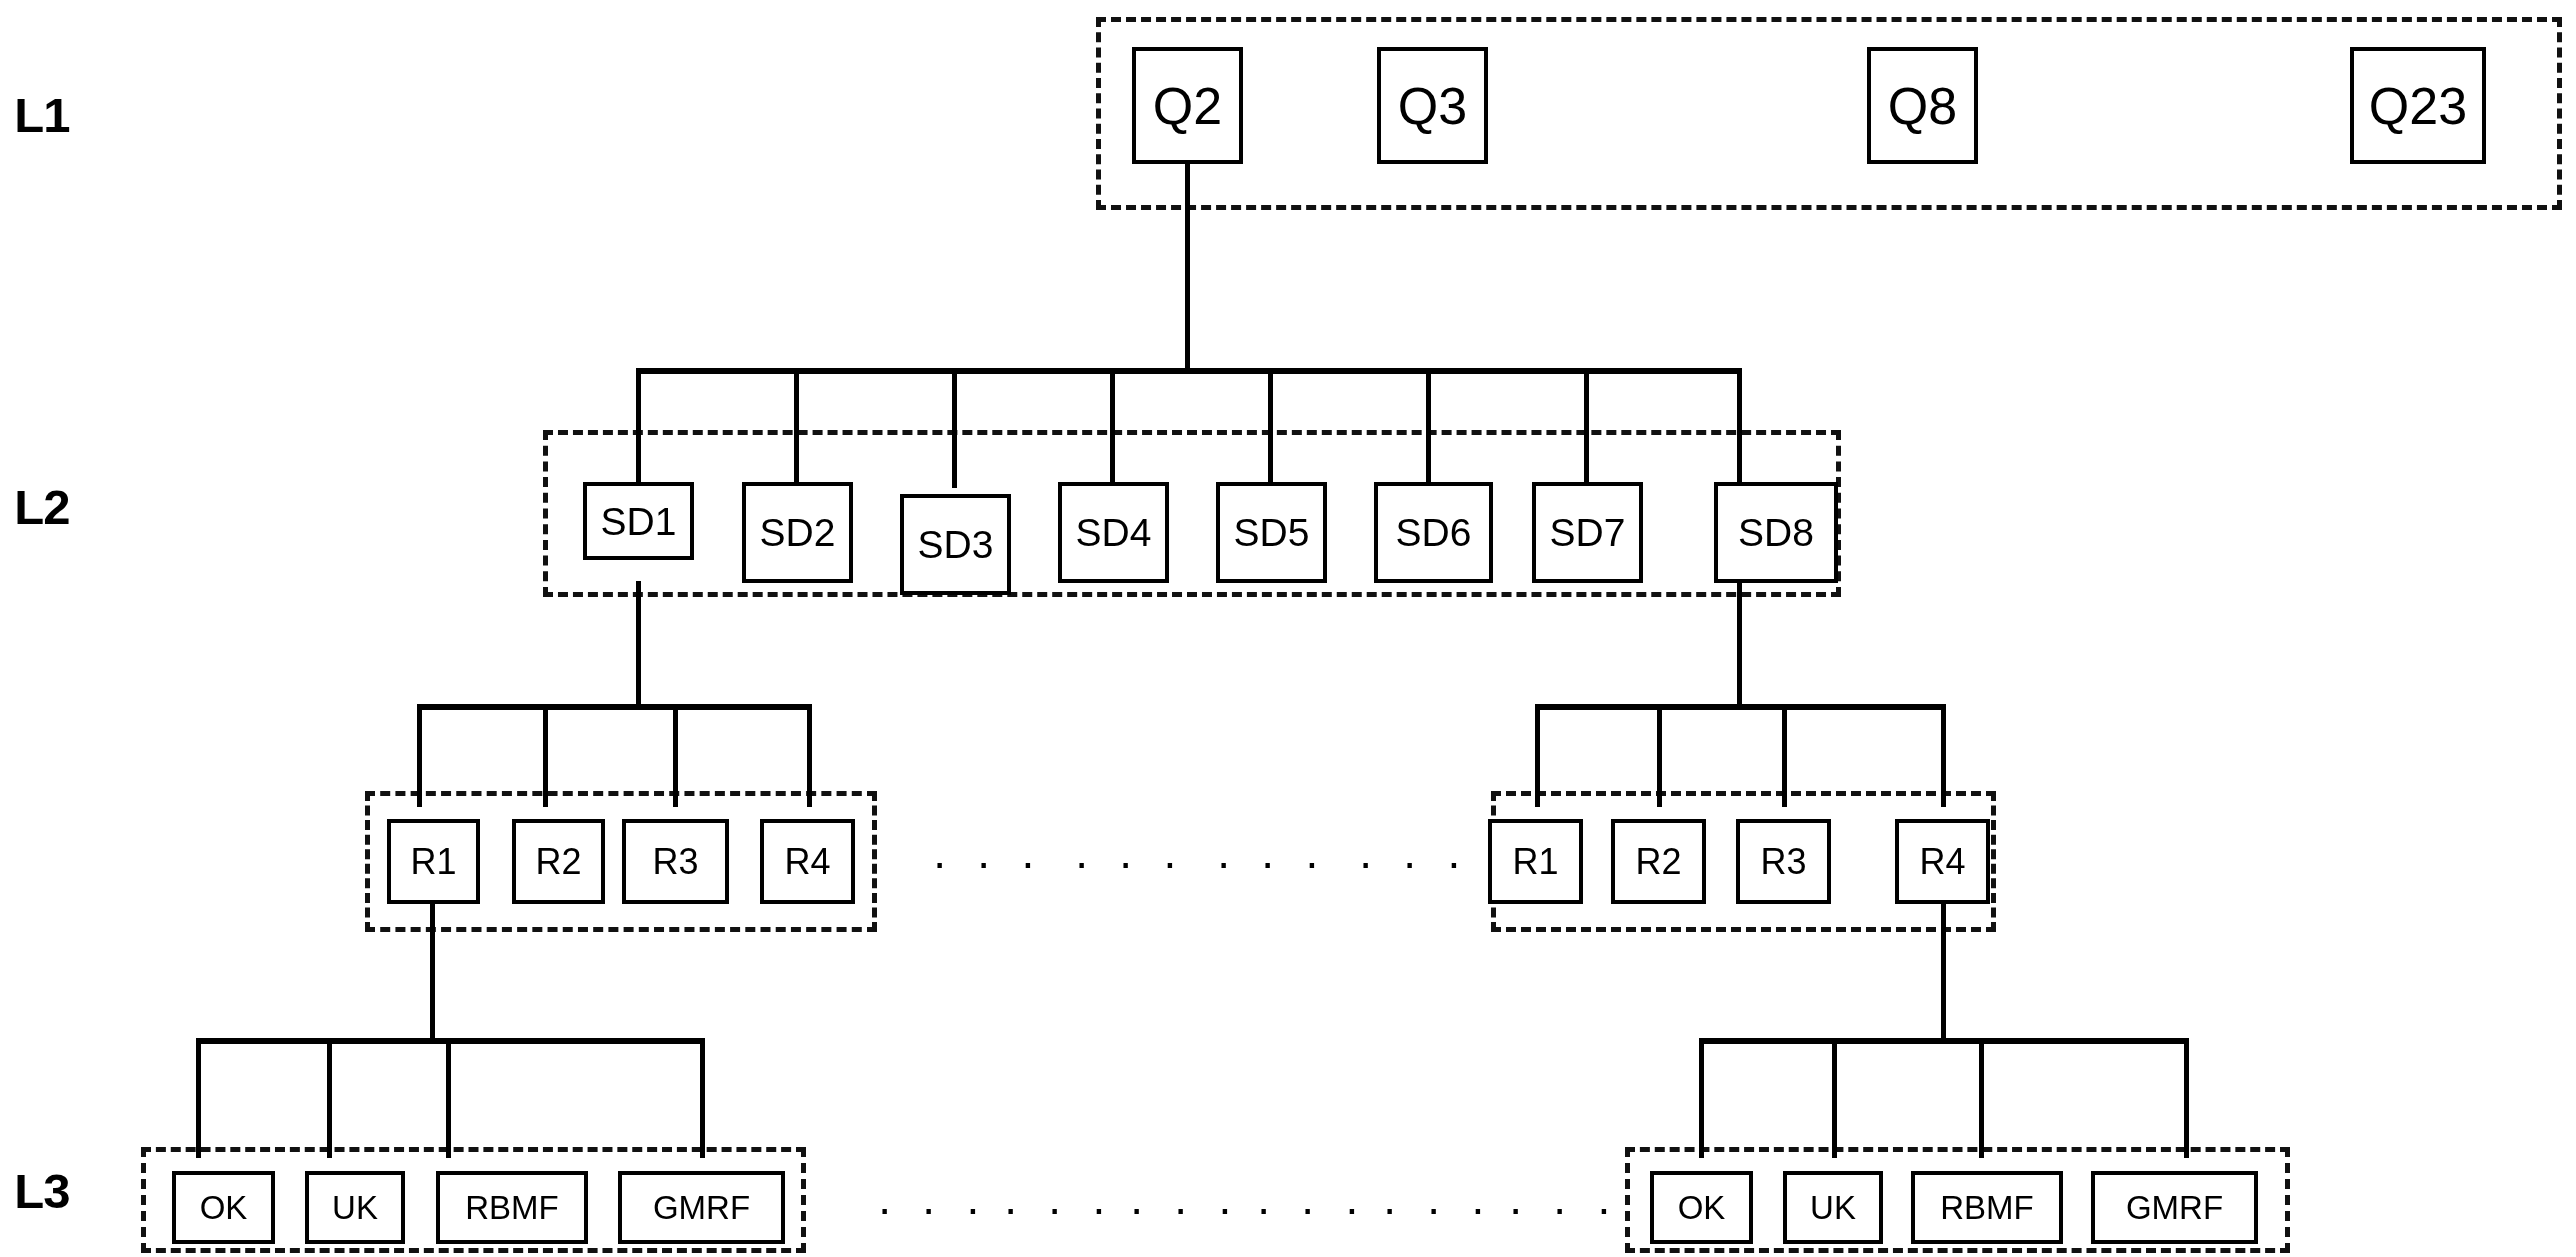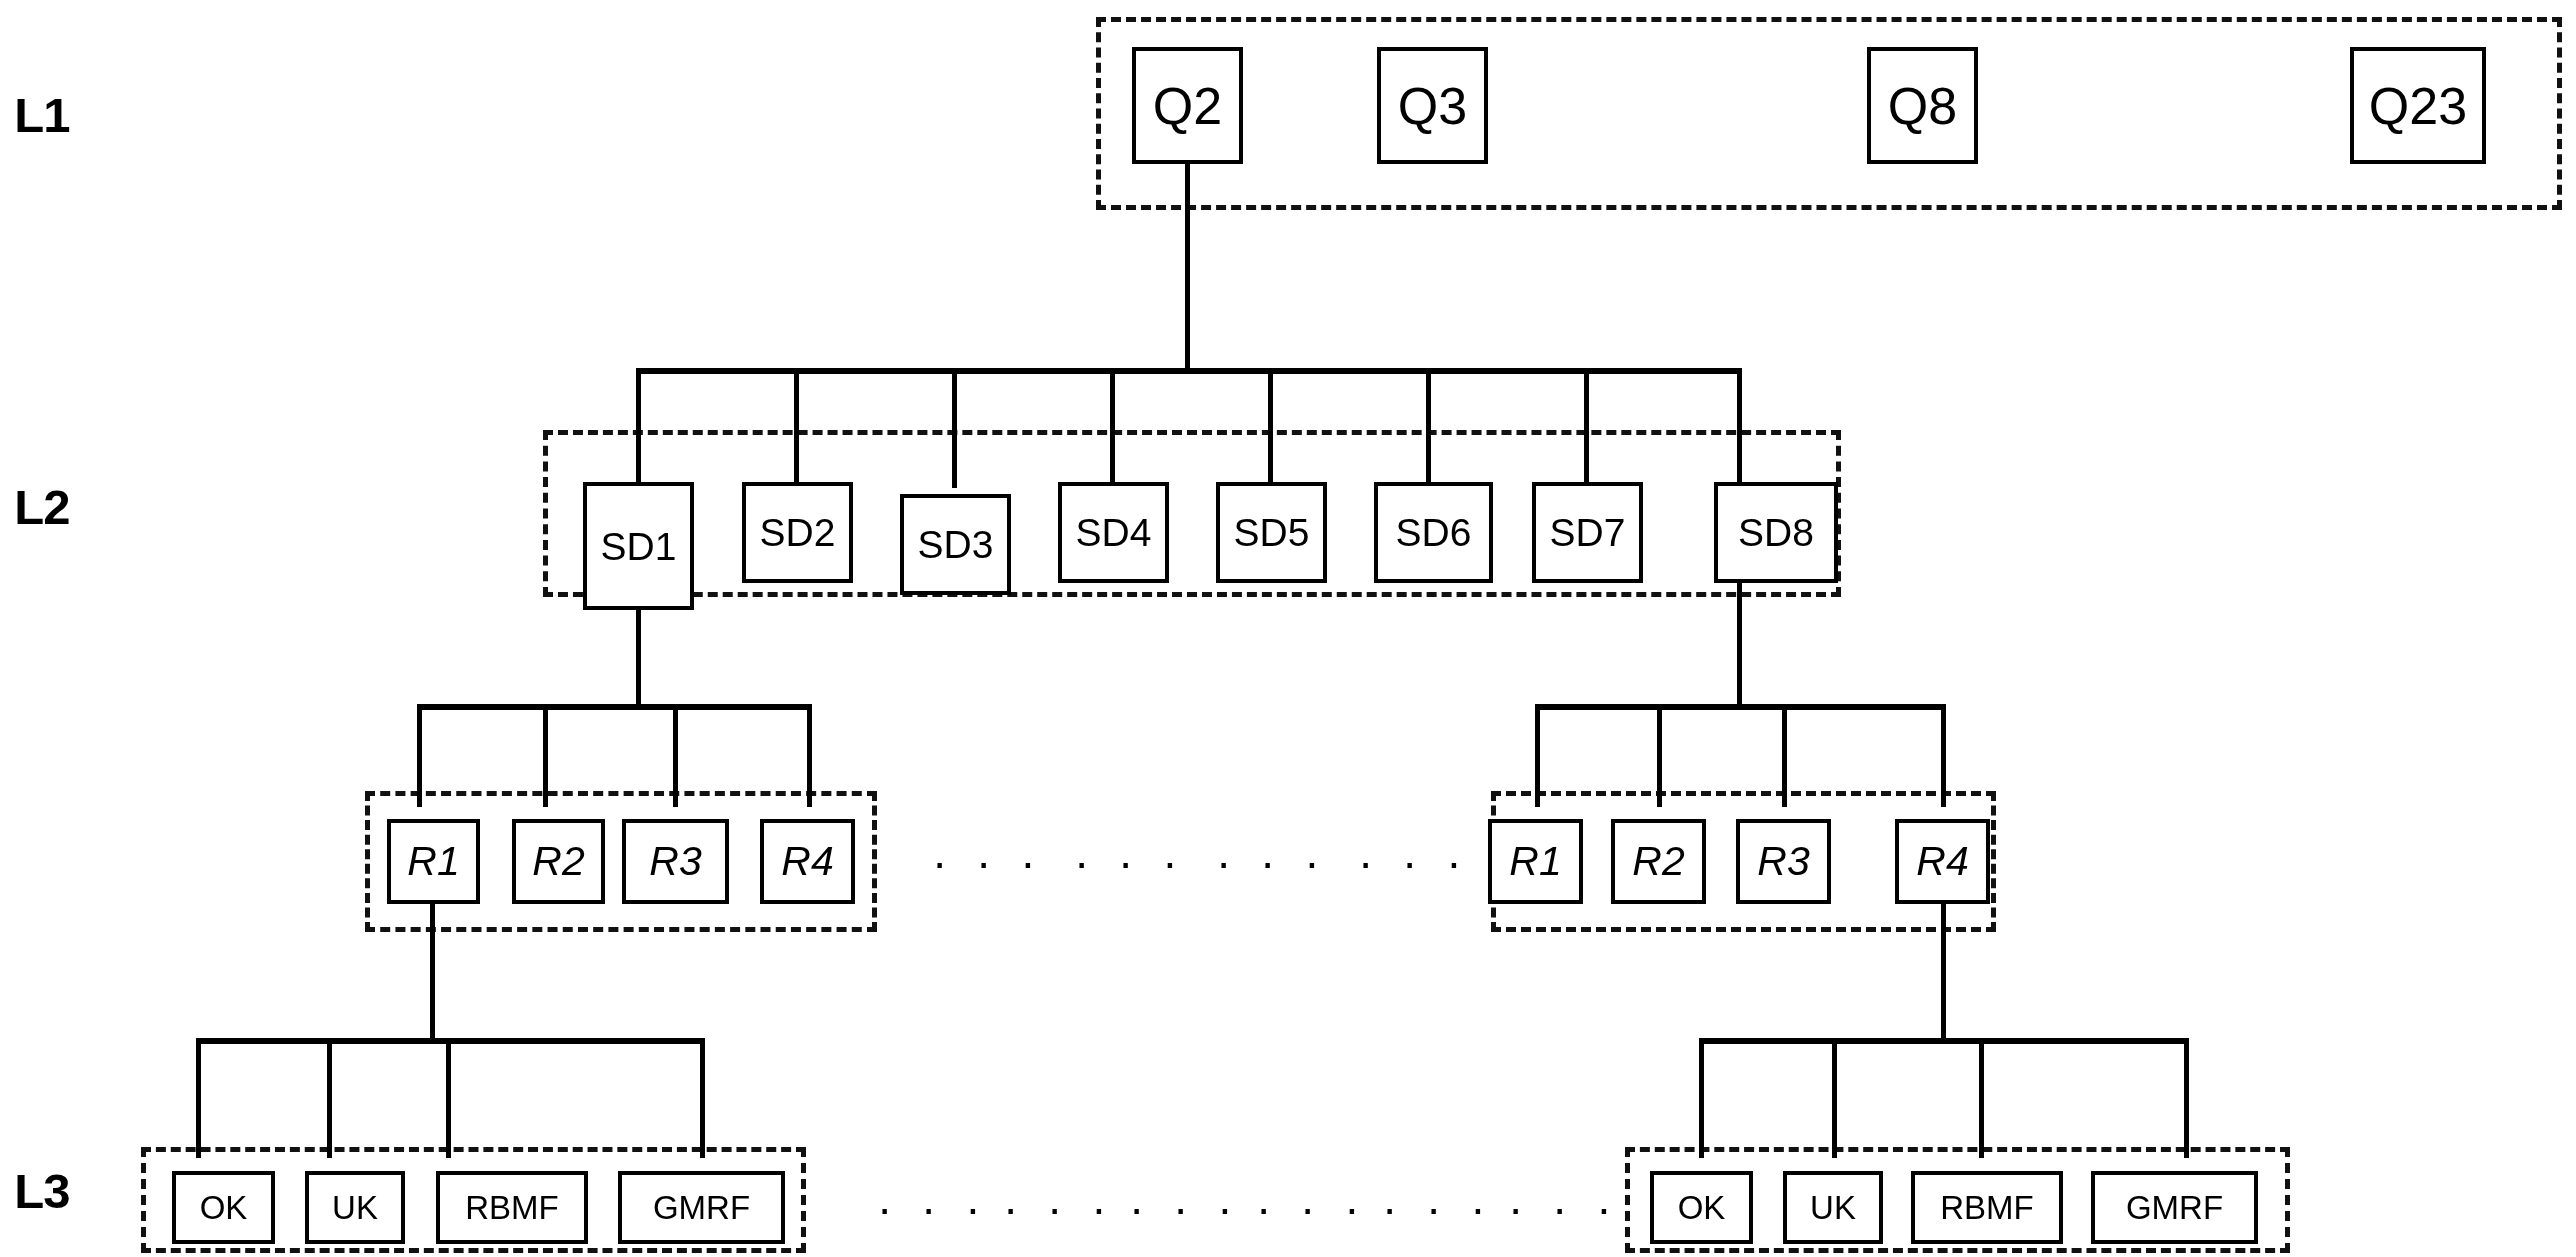--- a/index.html
+++ b/index.html
@@ -36,21 +36,21 @@
     align-items:center;
     justify-content:center;
     color:#000;
     font-family:"Liberation Sans", sans-serif;
     line-height:1;
     white-space:nowrap;
     z-index:4;
   }
   .node.q   {font-size:52px;}
   .node.sd  {font-size:39px;}
-  .node.r   {font-size:41px;font-style:italic;}
+  .node.r   {font-size:36px;}
   .node.leaf{font-size:33px;}
 
   
   .vline{position:absolute;background:#000;width:4.7px;z-index:1;}
   .hline{position:absolute;background:#000;height:5.5px;z-index:1;}
 
   
   .dots{
     position:absolute;
     color:#000;
@@ -86,21 +86,21 @@
   <div class="vline" style="left:794px; top:368px; height:120px;"></div>
   <div class="vline" style="left:952px; top:368px; height:120px;"></div>
   <div class="vline" style="left:1110px; top:368px; height:120px;"></div>
   <div class="vline" style="left:1268px; top:368px; height:120px;"></div>
   <div class="vline" style="left:1426px; top:368px; height:120px;"></div>
   <div class="vline" style="left:1584px; top:368px; height:120px;"></div>
   <div class="vline" style="left:1737px; top:368px; height:120px;"></div>
 
   <div class="group" style="left:543px; top:430px; width:1298px; height:167px;"></div>
 
-  <div class="node sd" style="left:583px;  top:482px; width:111px; height:128px;">SD1</div>
+  <div class="node sd" style="left:583px;  top:482px; width:111px; height:78px;">SD1</div>
   <div class="node sd" style="left:742px;  top:482px; width:111px; height:101px;">SD2</div>
   <div class="node sd" style="left:900px; top:482px; width:111px; height:101px;margin-top:12px;">SD3</div>
   <div class="node sd" style="left:1058px; top:482px; width:111px; height:101px;">SD4</div>
   <div class="node sd" style="left:1216px; top:482px; width:111px; height:101px;">SD5</div>
   <div class="node sd" style="left:1374px; top:482px; width:119px; height:101px;">SD6</div>
   <div class="node sd" style="left:1532px; top:482px; width:111px; height:101px;">SD7</div>
   <div class="node sd" style="left:1714px; top:482px; width:124px; height:101px;">SD8</div>
 
   <div class="vline" style="left:636px; top:581px; height:126px;"></div>
   <div class="hline" style="left:417px; top:704px; width:395px;"></div>

